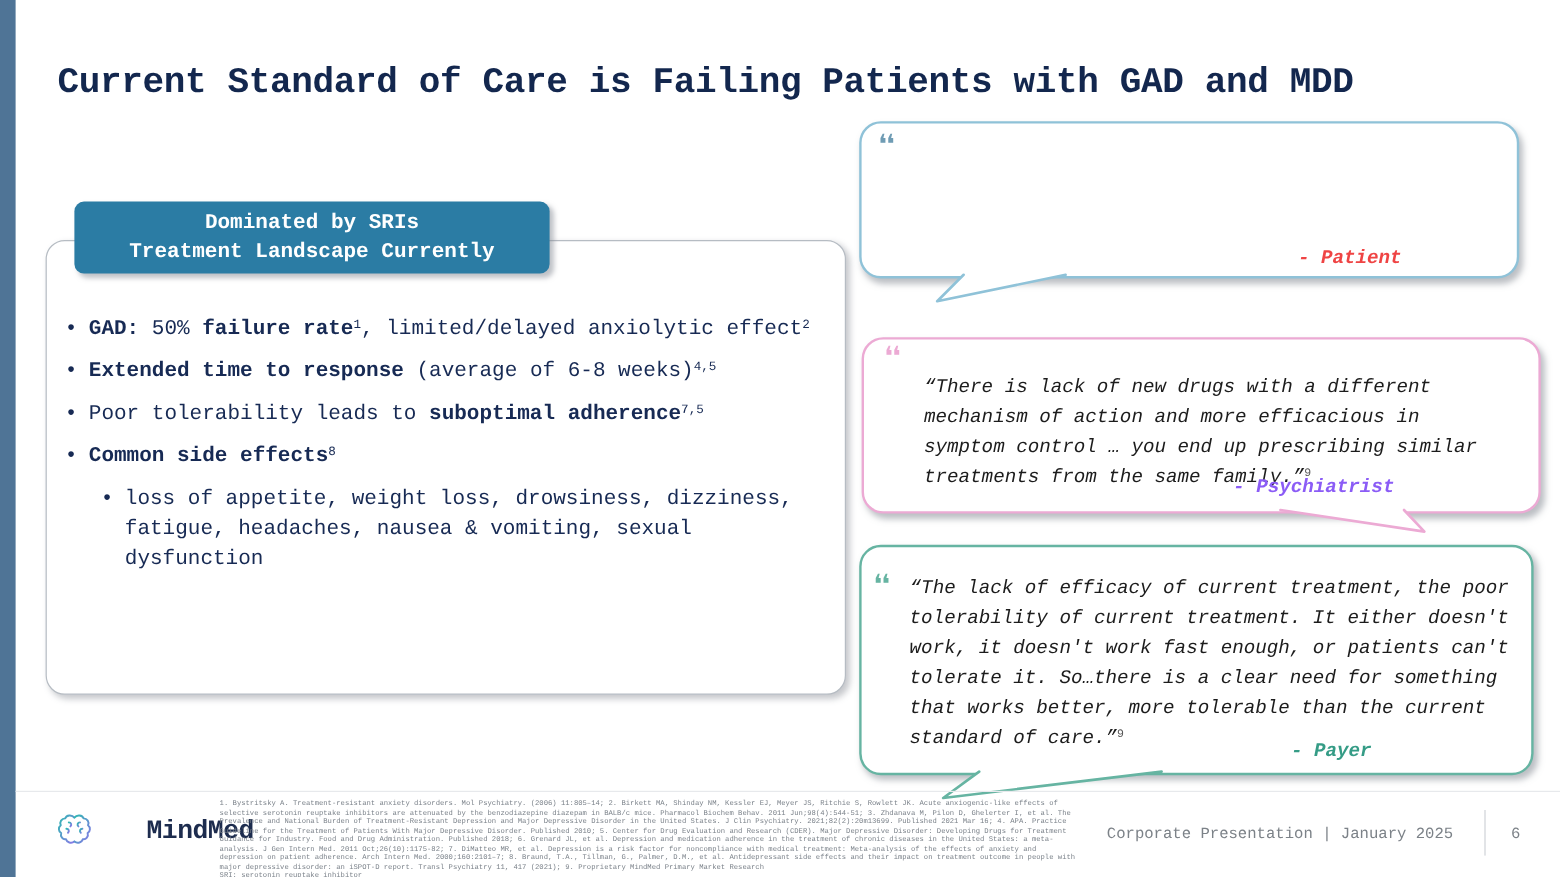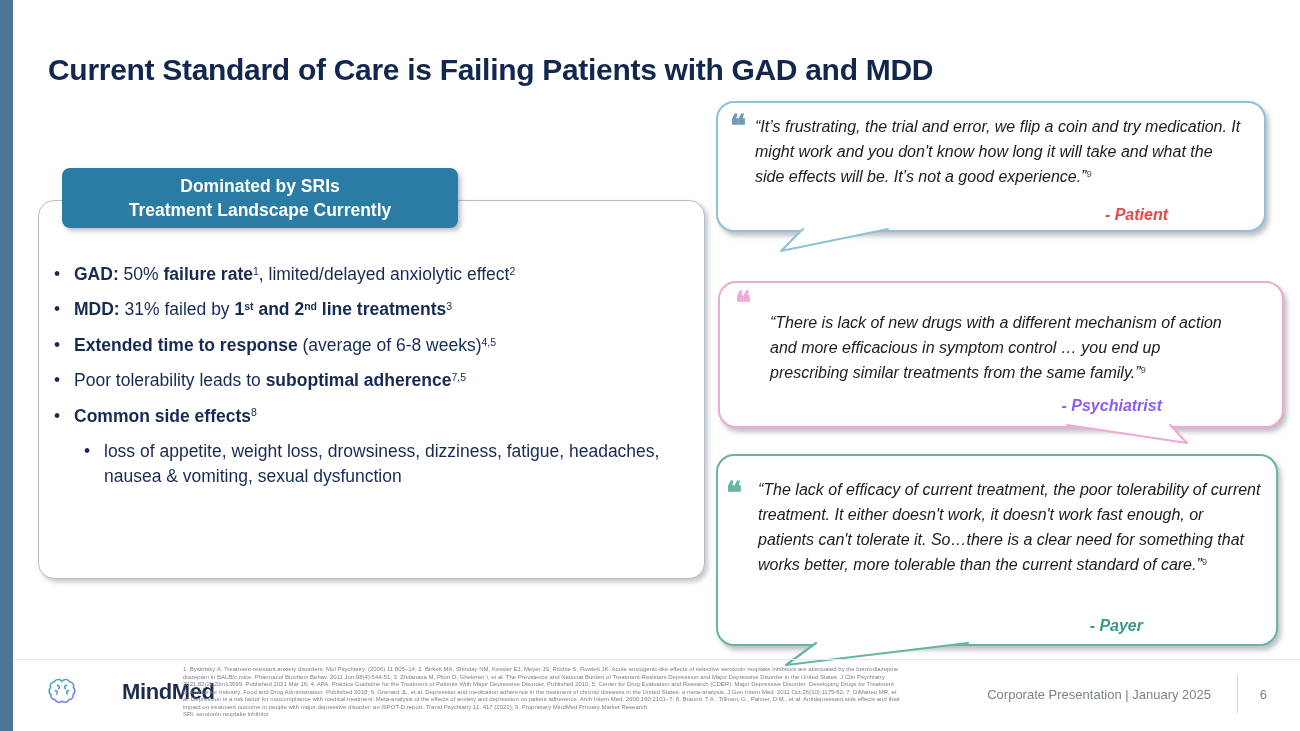--- a/index.html
+++ b/index.html
@@ -1,17 +1,17 @@
 <!DOCTYPE html>
 <html><head>
 <meta charset="utf-8">
 <style>
   html,body{margin:0;padding:0;background:#fff;}
   .slide{position:relative;width:1300px;height:731px;background:#ffffff;overflow:hidden;
-         font-family:Liberation Sans, sans-serif;}
+         font-family:Liberation Mono, monospace;}
   .accent-bar{position:absolute;left:0;top:0;width:13px;height:731px;background:#4f7496;}
   .title{position:absolute;left:48px;top:33px;font-size:30px;font-weight:700;color:#13274e;letter-spacing:-0.3px;}
 
   
   .main-box{position:absolute;left:38px;top:200px;width:665px;height:377px;background:#fff;
             border:1.5px solid #b6bcc3;border-radius:16px;box-shadow:3px 3px 5px rgba(128,133,143,.45);}
   .box-header{position:absolute;left:62px;top:168px;width:396px;height:60px;border-radius:8px;
               color:#fff;font-weight:700;font-size:17.5px;line-height:1.4;text-align:center;
               display:flex;flex-direction:column;justify-content:center;z-index:2;
               box-shadow:3px 3px 4px rgba(128,133,143,.5);}
@@ -67,30 +67,28 @@
 
   <div class="main-box"></div>
 
   <div class="box-header" style="background: rgb(43, 124, 164);">
     <div>Dominated by SRIs</div>
     <div>Treatment Landscape Currently</div>
   </div>
 
   <ul class="bullets">
     <li><span class="b">GAD:</span><span> 50% </span><span class="b">failure rate</span><sup>1</sup><span>, limited/delayed anxiolytic effect</span><sup>2</sup></li>
-    <li><span class="b">MDD:</span><span> 31% failed by </span><span class="b">1</span><sup class="b">st</sup><span class="b"> and 2</span><sup class="b">nd</sup><span class="b"> line treatments</span><sup>3</sup></li>
     <li><span class="b">Extended time to response</span><span> (average of 6-8 weeks)</span><sup>4,5</sup></li>
     <li><span>Poor tolerability leads to </span><span class="b">suboptimal adherence</span><sup>7,5</sup></li>
     <li><span class="b">Common side effects</span><sup>8</sup></li>
     <li class="sub"><span>loss of appetite, weight loss, drowsiness, dizziness, fatigue, headaches, nausea &amp; vomiting, sexual dysfunction</span></li>
   </ul>
 
   <div class="bubble bubble-patient" style="border-color: rgb(143, 194, 216);">
     <span class="q-glyph" style="color: rgb(111, 156, 180);">❝</span>
-    <div class="q-text"><span>“It’s frustrating, the trial and error, we flip a coin and try medication. It might work and you don't know how long it will take and what the side effects will be. It’s not a good experience.”</span><sup>9</sup></div>
     <div class="q-attrib" style="color: #ef4444;">- Patient</div>
     <svg class="tail tail-patient" width="120" height="26" viewBox="0 0 120 26">
       <path d="M30,2 L8,24 L115,2" style="stroke: rgb(143, 194, 216);"></path>
     </svg>
   </div>
 
   <div class="bubble bubble-psychiatrist" style="border-color: rgb(236, 170, 212);">
     <span class="q-glyph" style="color: rgb(236, 170, 212);">❝</span>
     <div class="q-text"><span>“There is lack of new drugs with a different mechanism of action and more efficacious in symptom control … you end up prescribing similar treatments from the same family.”</span><sup>9</sup></div>
     <div class="q-attrib" style="color: #8b5cf6;">- Psychiatrist</div>

